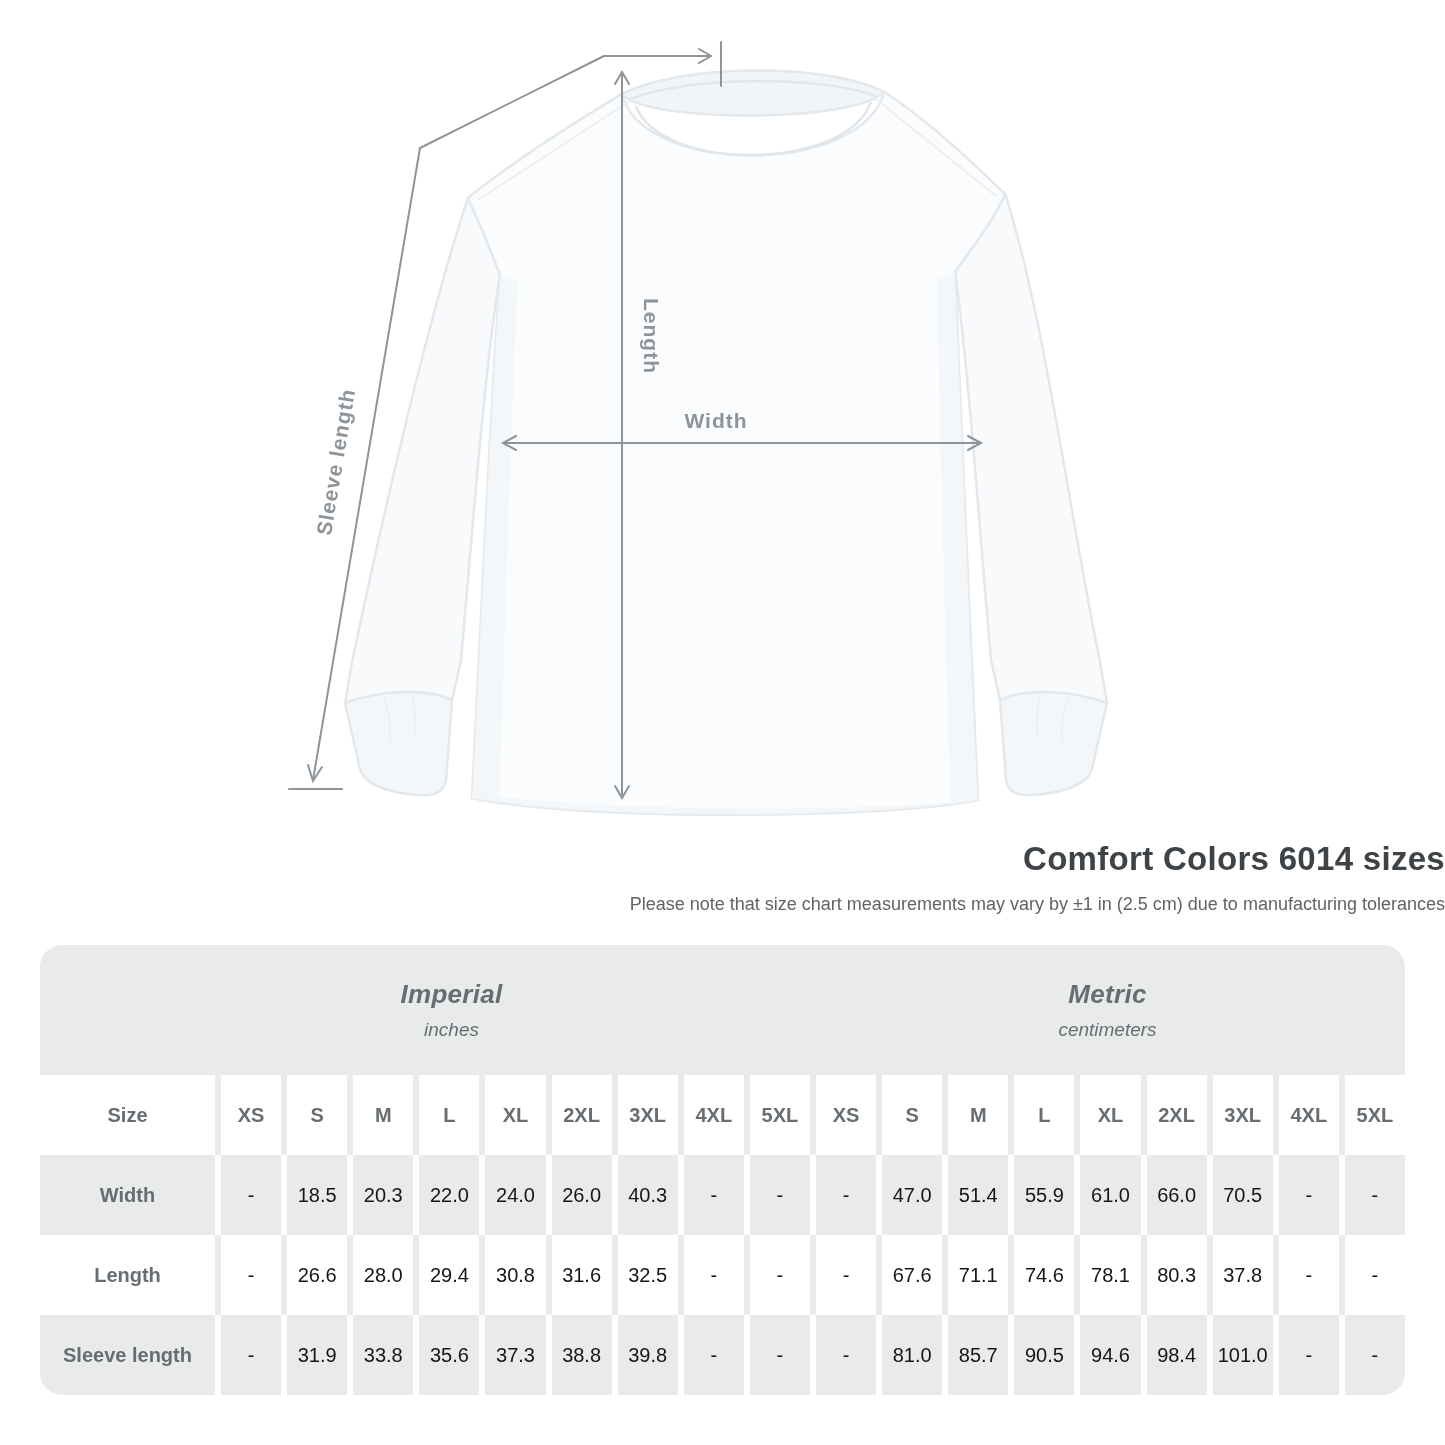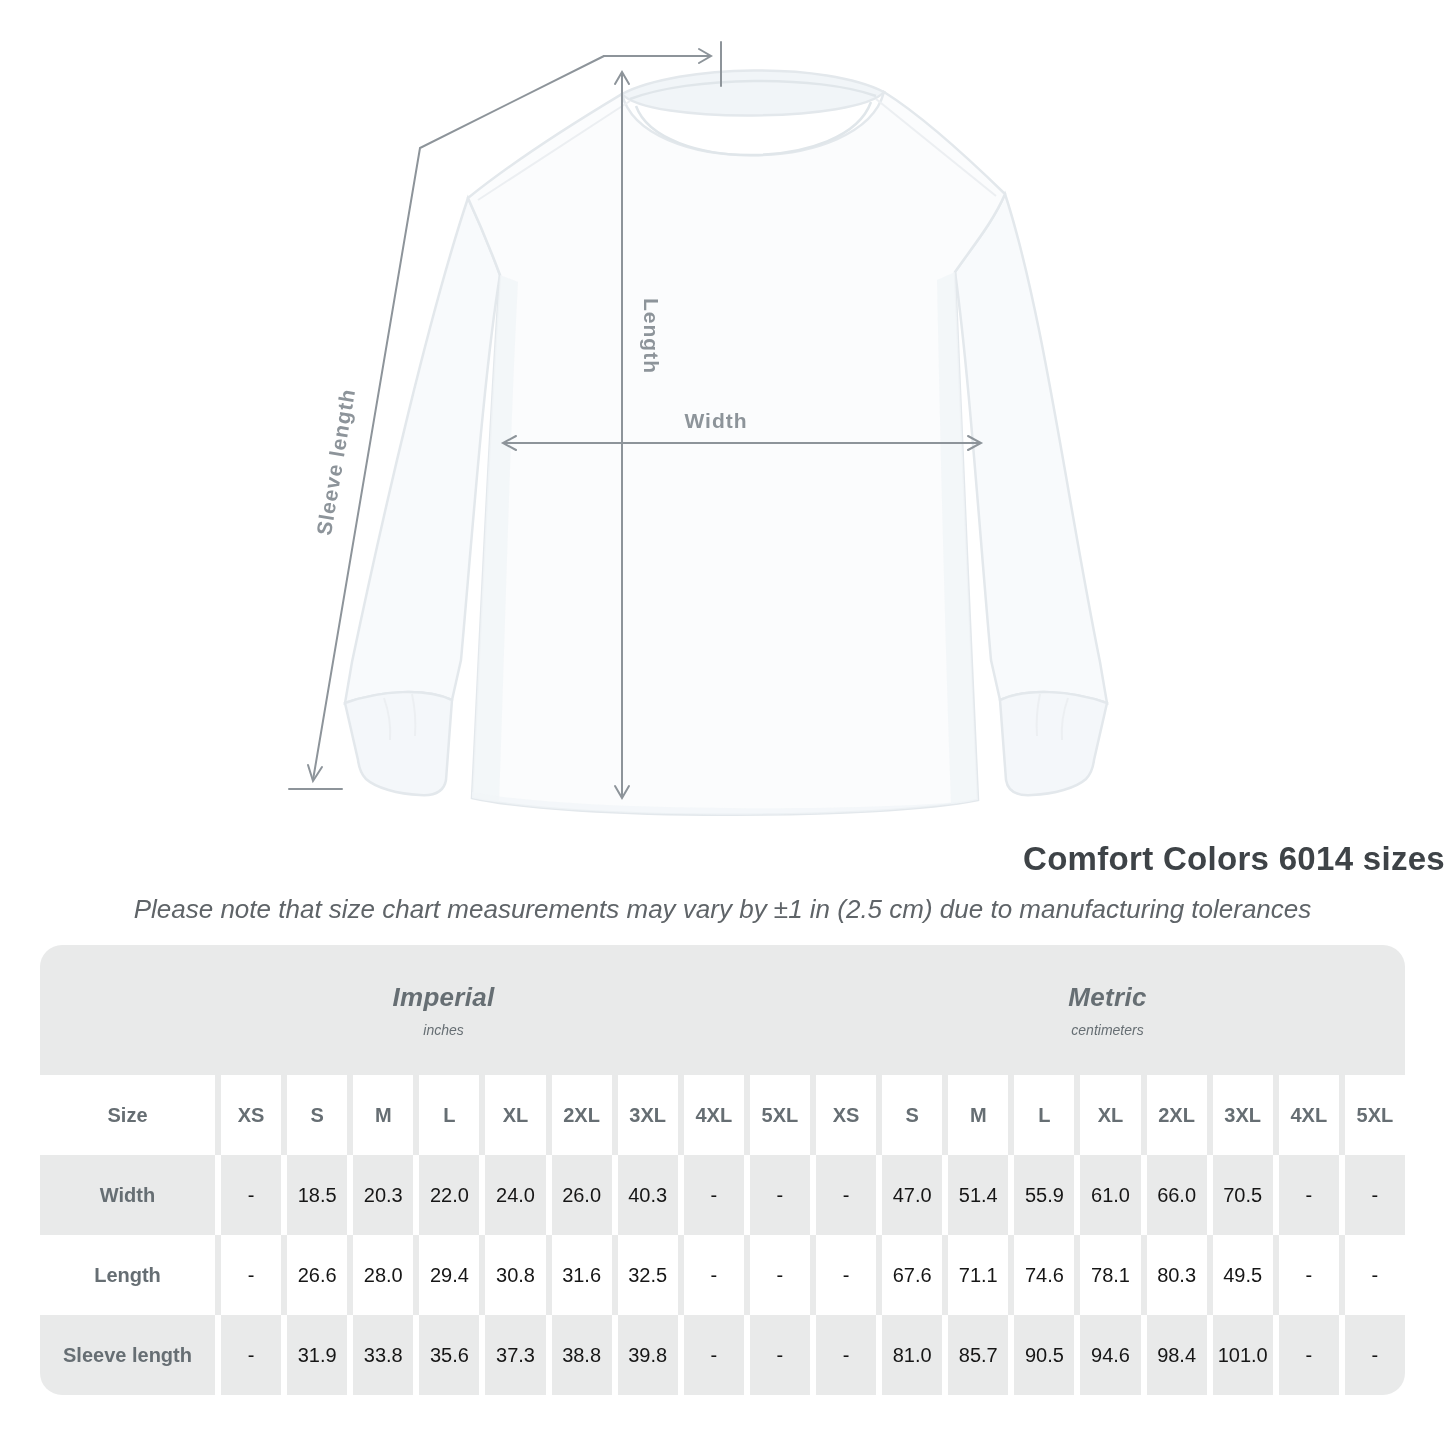--- a/index.html
+++ b/index.html
@@ -20,36 +20,36 @@
   .diagram-stage svg{display:block;}
   svg text{font-family:"Liberation Sans",sans-serif;}
   .measure-label{
     font-size:21px;font-weight:700;letter-spacing:1px;fill:var(--measure-line);
   }
   .page-title{
     position:absolute;top:840px;left:0;width:100%;text-align:right;
     font-size:33px;font-weight:700;color:var(--title-text);letter-spacing:.3px;
   }
   .page-note{
-    position:absolute;top:894px;left:0;width:100%;text-align:center;
-    font-size:26px;font-style:italic;color:var(--note-text);
+    position:absolute;top:894px;left:0;width:100%;text-align:right;
+    font-size:18px;color:var(--note-text);
   }
   .size-table{position:absolute;left:40px;top:945px;width:1365px;}
   .unit-band{
     position:relative;height:130px;background:var(--table-band);
     border-radius:22px 22px 0 0;
   }
   .band-group{
     position:absolute;top:0;height:100%;display:flex;flex-direction:column;
     align-items:center;justify-content:center;gap:9px;color:var(--header-text);
   }
-  .band-imperial{left:4px;width:770px;padding-left:29px;}
+  .band-imperial{left:12px;width:770px;padding-left:29px;}
   .band-metric{left:770px;width:595px;}
   .band-title{font-size:26px;font-weight:700;font-style:italic;letter-spacing:.3px;}
-  .band-sub{font-size:14px;font-style:italic;}
+  .band-sub{font-size:19px;font-style:italic;}
   .grid-row{
     display:grid;grid-template-columns:175px repeat(18,1fr);
     column-gap:6px;height:80px;
   }
   .row-size{background:var(--table-band);}
   .row-size .cell{background:#ffffff;}
   .row-white{background:var(--table-band);}
   .row-white .cell{background:#ffffff;}
   .row-gray{background:#ffffff;}
   .row-gray .cell{background:var(--table-band);}
@@ -188,21 +188,21 @@
         <div class="cell data-cell">31.6</div>
         <div class="cell data-cell">32.5</div>
         <div class="cell data-cell">-</div>
         <div class="cell data-cell">-</div>
         <div class="cell data-cell">-</div>
         <div class="cell data-cell">67.6</div>
         <div class="cell data-cell">71.1</div>
         <div class="cell data-cell">74.6</div>
         <div class="cell data-cell">78.1</div>
         <div class="cell data-cell">80.3</div>
-        <div class="cell data-cell">49.5</div>
+        <div class="cell data-cell">37.8</div>
         <div class="cell data-cell">-</div>
         <div class="cell data-cell">-</div>
       </div>
       <div class="grid-row data-row row-gray row-last">
         <div class="cell label-cell">Sleeve length</div>
         <div class="cell data-cell">-</div>
         <div class="cell data-cell">31.9</div>
         <div class="cell data-cell">33.8</div>
         <div class="cell data-cell">35.6</div>
         <div class="cell data-cell">37.3</div>

